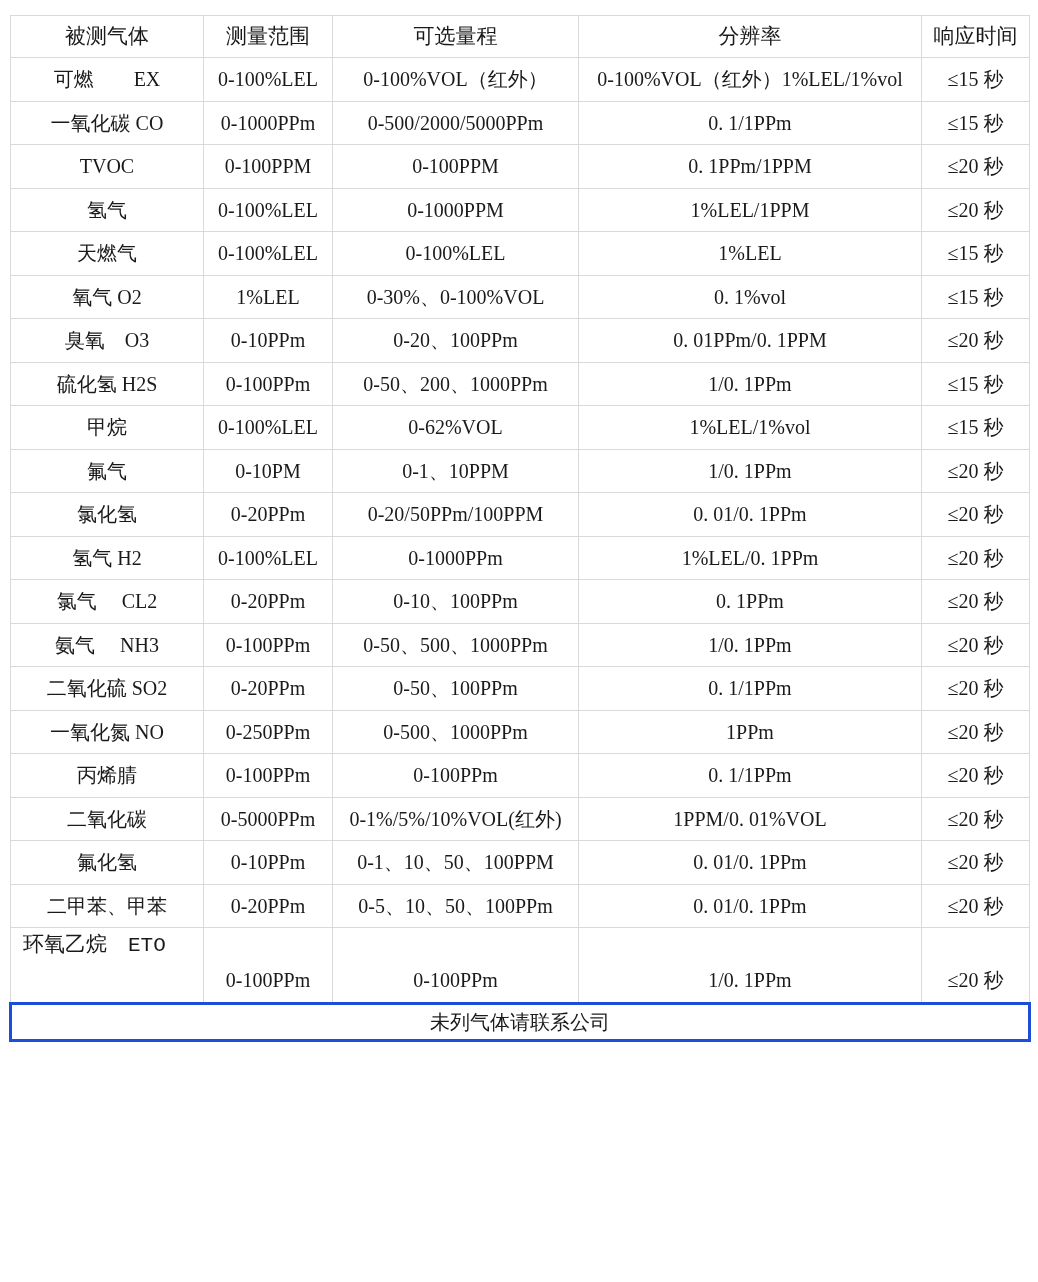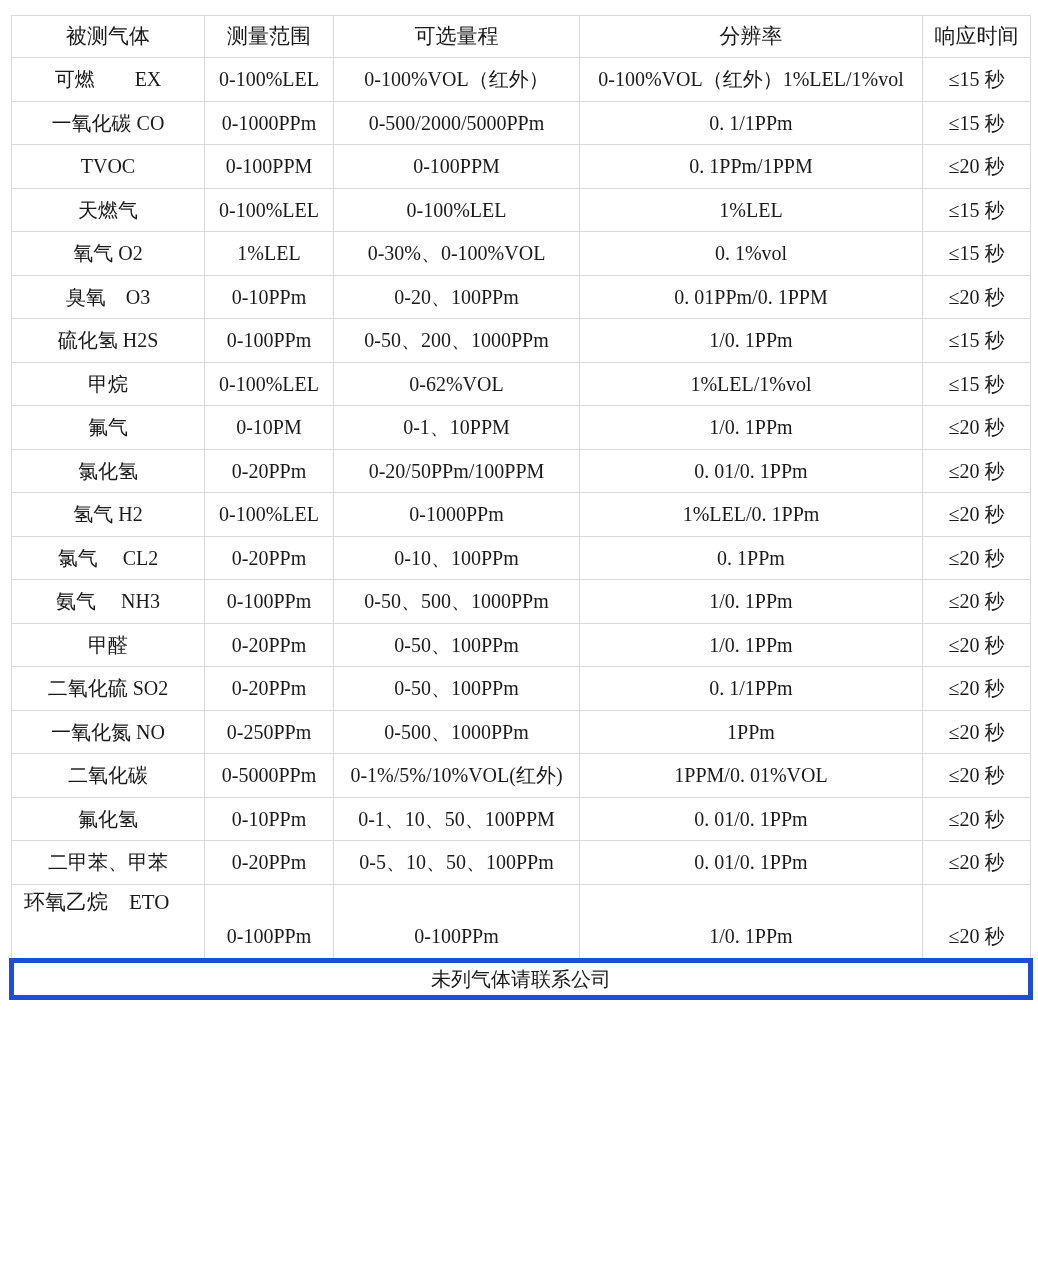--- a/index.html
+++ b/index.html
@@ -44,23 +44,24 @@
   .spec-table tbody tr.tall { height: 76px; }
   .spec-table tbody tr.tall td {
     vertical-align: bottom;
     padding-bottom: 10px;
   }
   .spec-table tbody tr.tall td.gas-cell {
     vertical-align: top;
     text-align: left;
     padding: 5px 0 0 12px;
     font-size: 21px;
+    font-family: Liberation Mono, monospace;
   }
   .spec-table tfoot tr { height: 37px; }
-  .spec-table tfoot td { border: 5px solid #1d4ed8; }
+  .spec-table tfoot td { border: 3px solid #1d4ed8; }
 </style>
 </head>
 <body>
 
 <div class="page">
   <table class="spec-table">
     <colgroup>
       <col style="width:193px">
       <col style="width:129px">
       <col style="width:246px">
@@ -92,20 +93,27 @@
           <td>≤15 秒</td>
         </tr>
         <tr>
           <td class="gas-cell">TVOC</td>
           <td>0-100PPM</td>
           <td>0-100PPM</td>
           <td>0. 1PPm/1PPM</td>
           <td>≤20 秒</td>
         </tr>
         <tr>
+          <td class="gas-cell">氢气</td>
+          <td>0-100%LEL</td>
+          <td>0-1000PPM</td>
+          <td>1%LEL/1PPM</td>
+          <td>≤20 秒</td>
+        </tr>
+        <tr>
           <td class="gas-cell">天燃气</td>
           <td>0-100%LEL</td>
           <td>0-100%LEL</td>
           <td>1%LEL</td>
           <td>≤15 秒</td>
         </tr>
         <tr>
           <td class="gas-cell">氧气 O2</td>
           <td>1%LEL</td>
           <td>0-30%、0-100%VOL</td>
@@ -162,38 +170,38 @@
           <td>≤20 秒</td>
         </tr>
         <tr>
           <td class="gas-cell">氨气　 NH3</td>
           <td>0-100PPm</td>
           <td>0-50、500、1000PPm</td>
           <td>1/0. 1PPm</td>
           <td>≤20 秒</td>
         </tr>
         <tr>
-          <td class="gas-cell">甲醛</td>
-          <td>0-20PPm</td>
-          <td>0-50、100PPm</td>
-          <td>1/0. 1PPm</td>
-          <td>≤20 秒</td>
-        </tr>
-        <tr>
           <td class="gas-cell">二氧化硫 SO2</td>
           <td>0-20PPm</td>
           <td>0-50、100PPm</td>
           <td>0. 1/1PPm</td>
           <td>≤20 秒</td>
         </tr>
         <tr>
           <td class="gas-cell">一氧化氮 NO</td>
           <td>0-250PPm</td>
           <td>0-500、1000PPm</td>
           <td>1PPm</td>
+          <td>≤20 秒</td>
+        </tr>
+        <tr>
+          <td class="gas-cell">丙烯腈</td>
+          <td>0-100PPm</td>
+          <td>0-100PPm</td>
+          <td>0. 1/1PPm</td>
           <td>≤20 秒</td>
         </tr>
         <tr>
           <td class="gas-cell">二氧化碳</td>
           <td>0-5000PPm</td>
           <td>0-1%/5%/10%VOL(红外)</td>
           <td>1PPM/0. 01%VOL</td>
           <td>≤20 秒</td>
         </tr>
         <tr>

